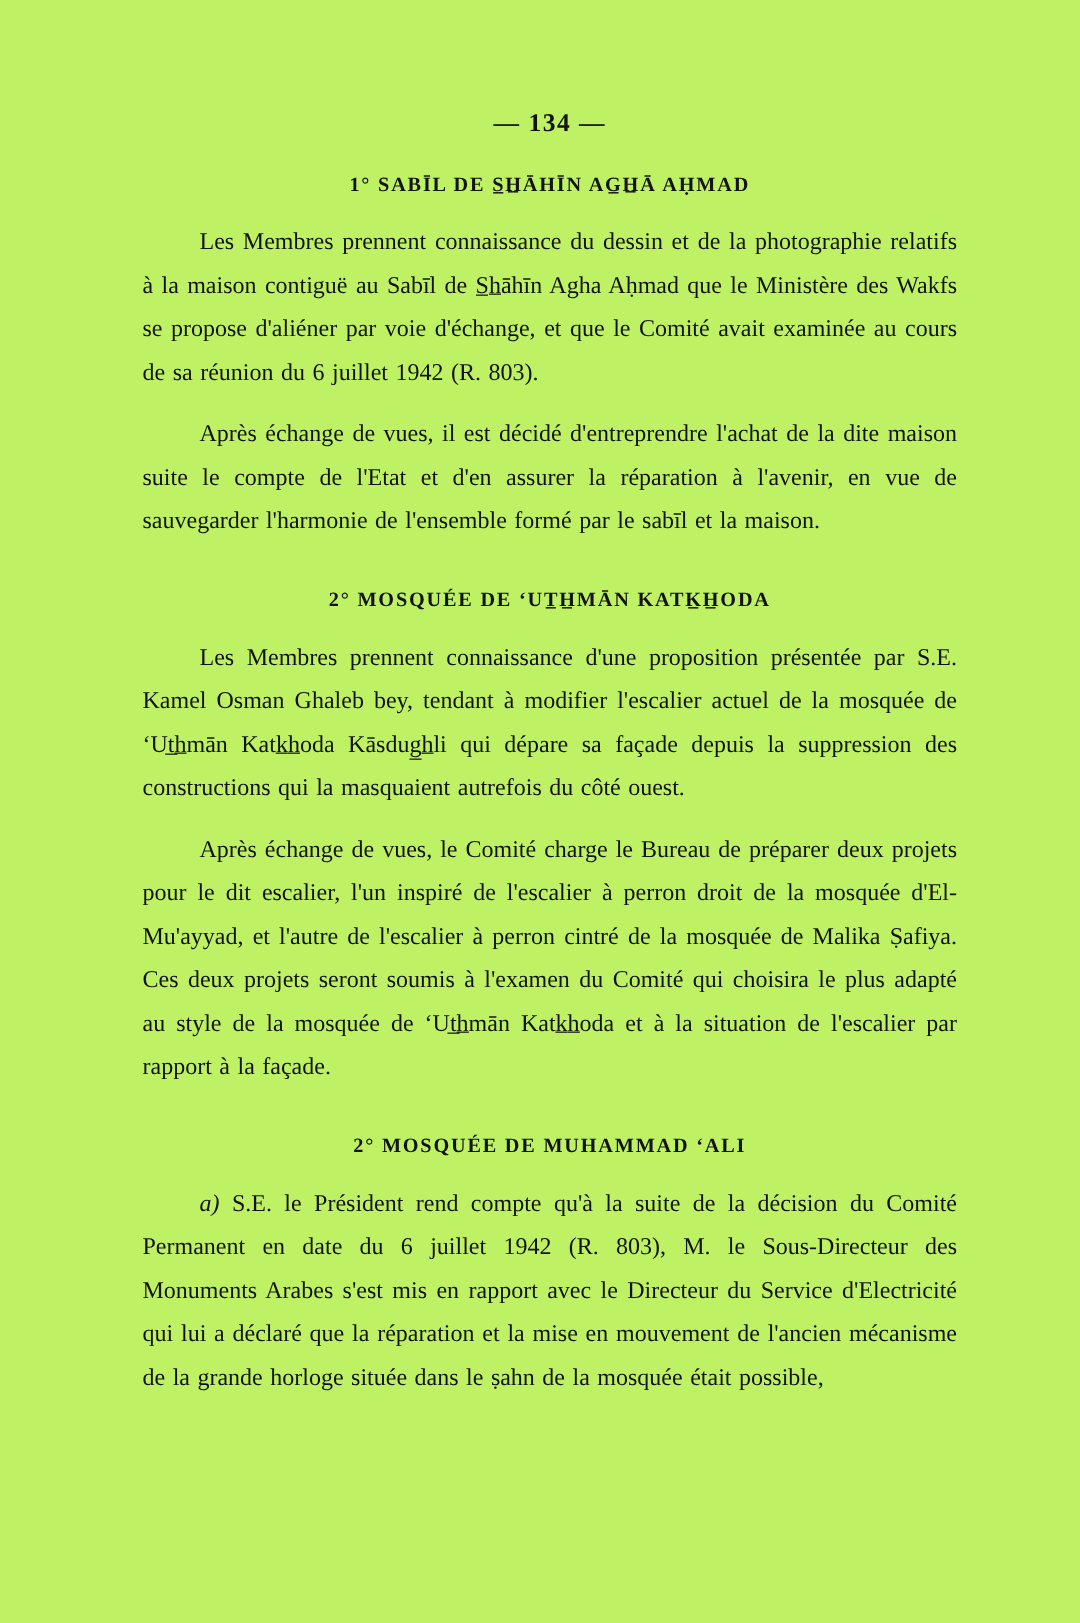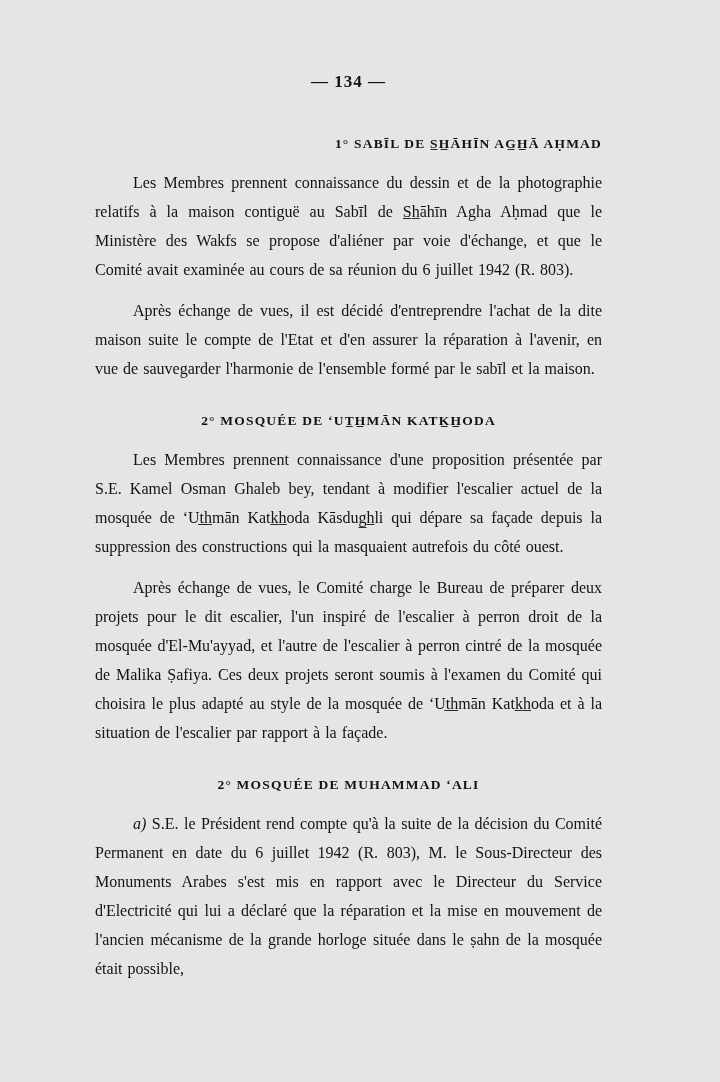--- a/index.html
+++ b/index.html
@@ -5,45 +5,44 @@
   html, body {
     margin: 0;
     padding: 0;
     background: #ffffff;
   }
   .page {
     position: relative;
     width: 720px;
     height: 1082px;
     margin: 0 auto;
-    background: #e5e5e5;
+    background: #bef264;
     box-sizing: border-box;
-    padding: 72px 118px 0 95px;
+    padding: 72px 82px 0 95px;
     font-family: "Liberation Serif", serif;
     color: #131313;
     overflow: hidden;
   }
   .page-number {
     text-align: center;
     font-weight: bold;
     font-size: 17px;
     letter-spacing: 1px;
     margin: 0 0 18px 0;
   }
   .section-heading {
     text-align: center;
     font-size: 13.5px;
     font-weight: bold;
     letter-spacing: 1.2px;
     margin: 30px 0 16px 0;
     white-space: nowrap;
   }
   .section-heading:first-of-type {
-    margin-top: 44px;
-    text-align: right;
+    margin-top: 23px;
   }
   .para {
     font-size: 16px;
     line-height: 29px;
     text-align: justify;
     text-indent: 38px;
     margin: 0 0 12px 0;
     word-spacing: 1px;
   }
   .lead-italic {

